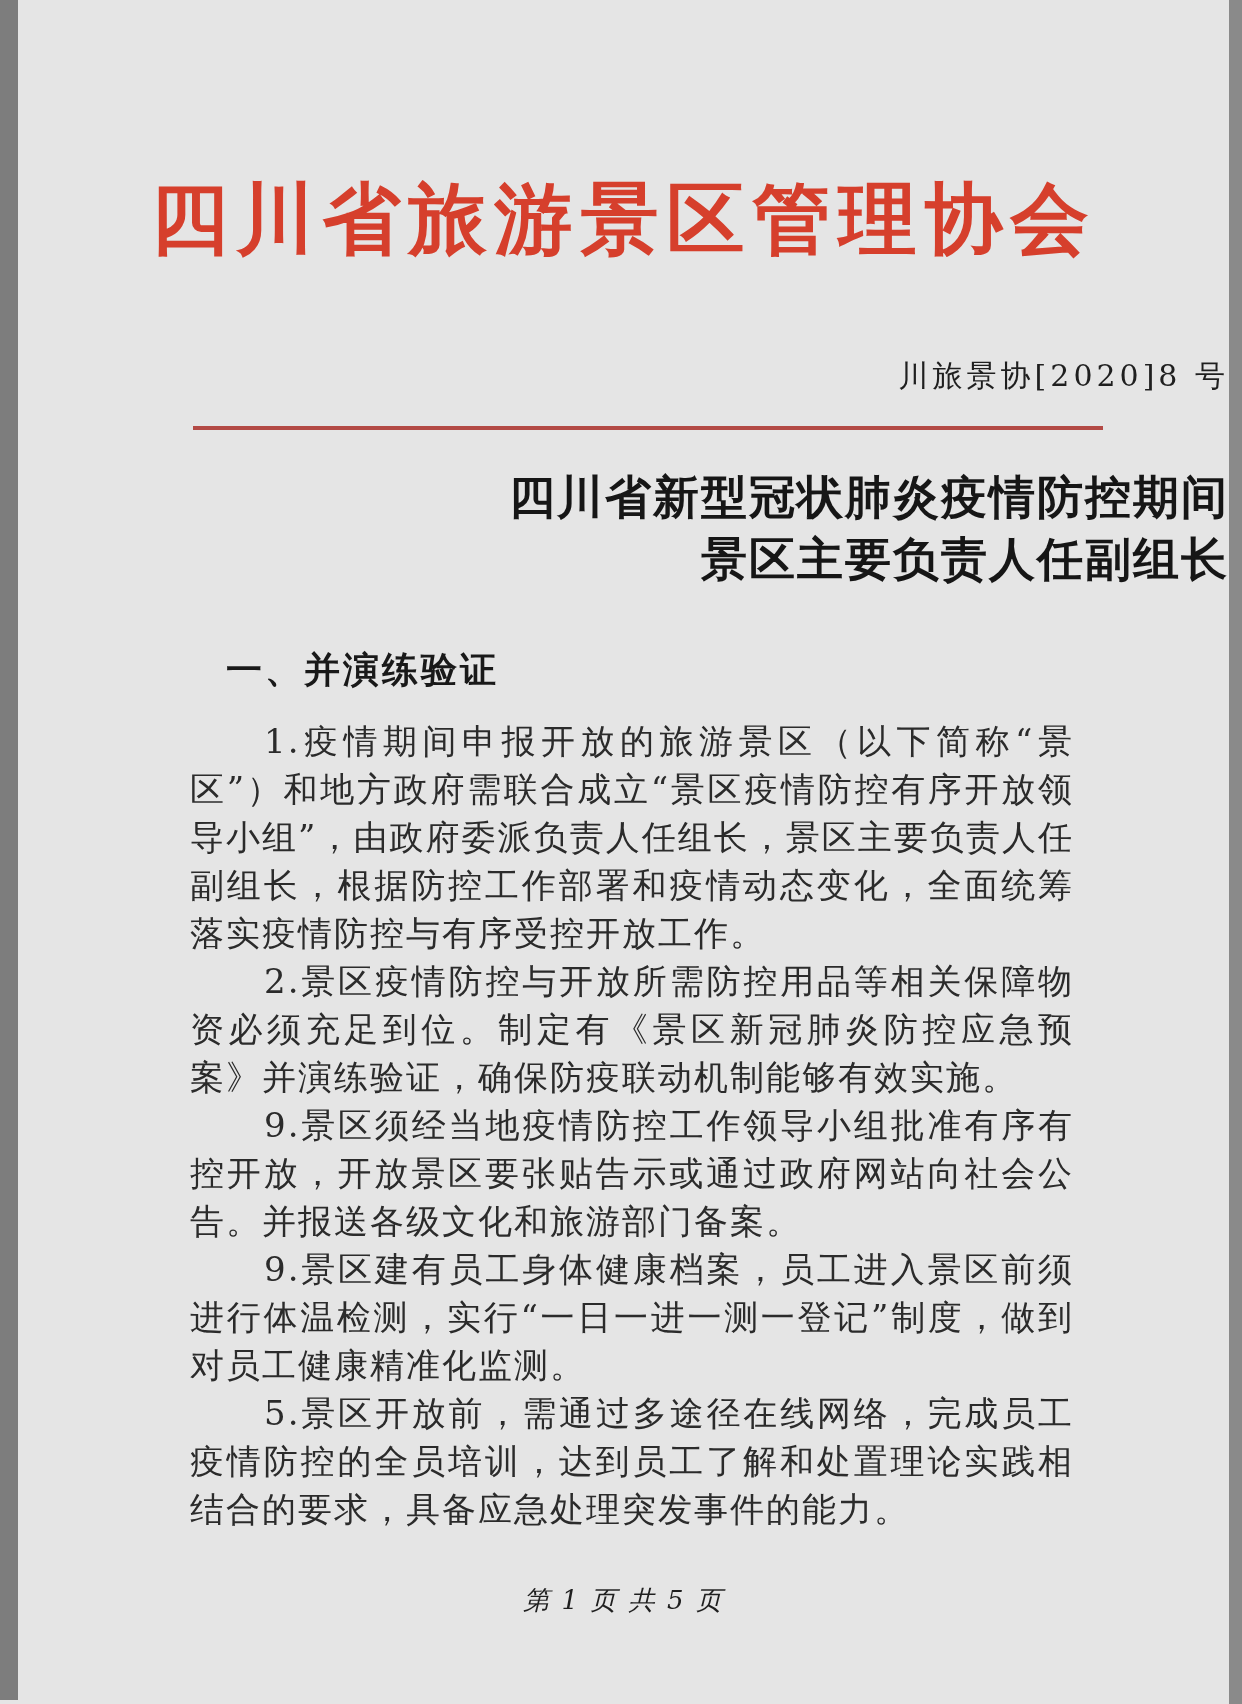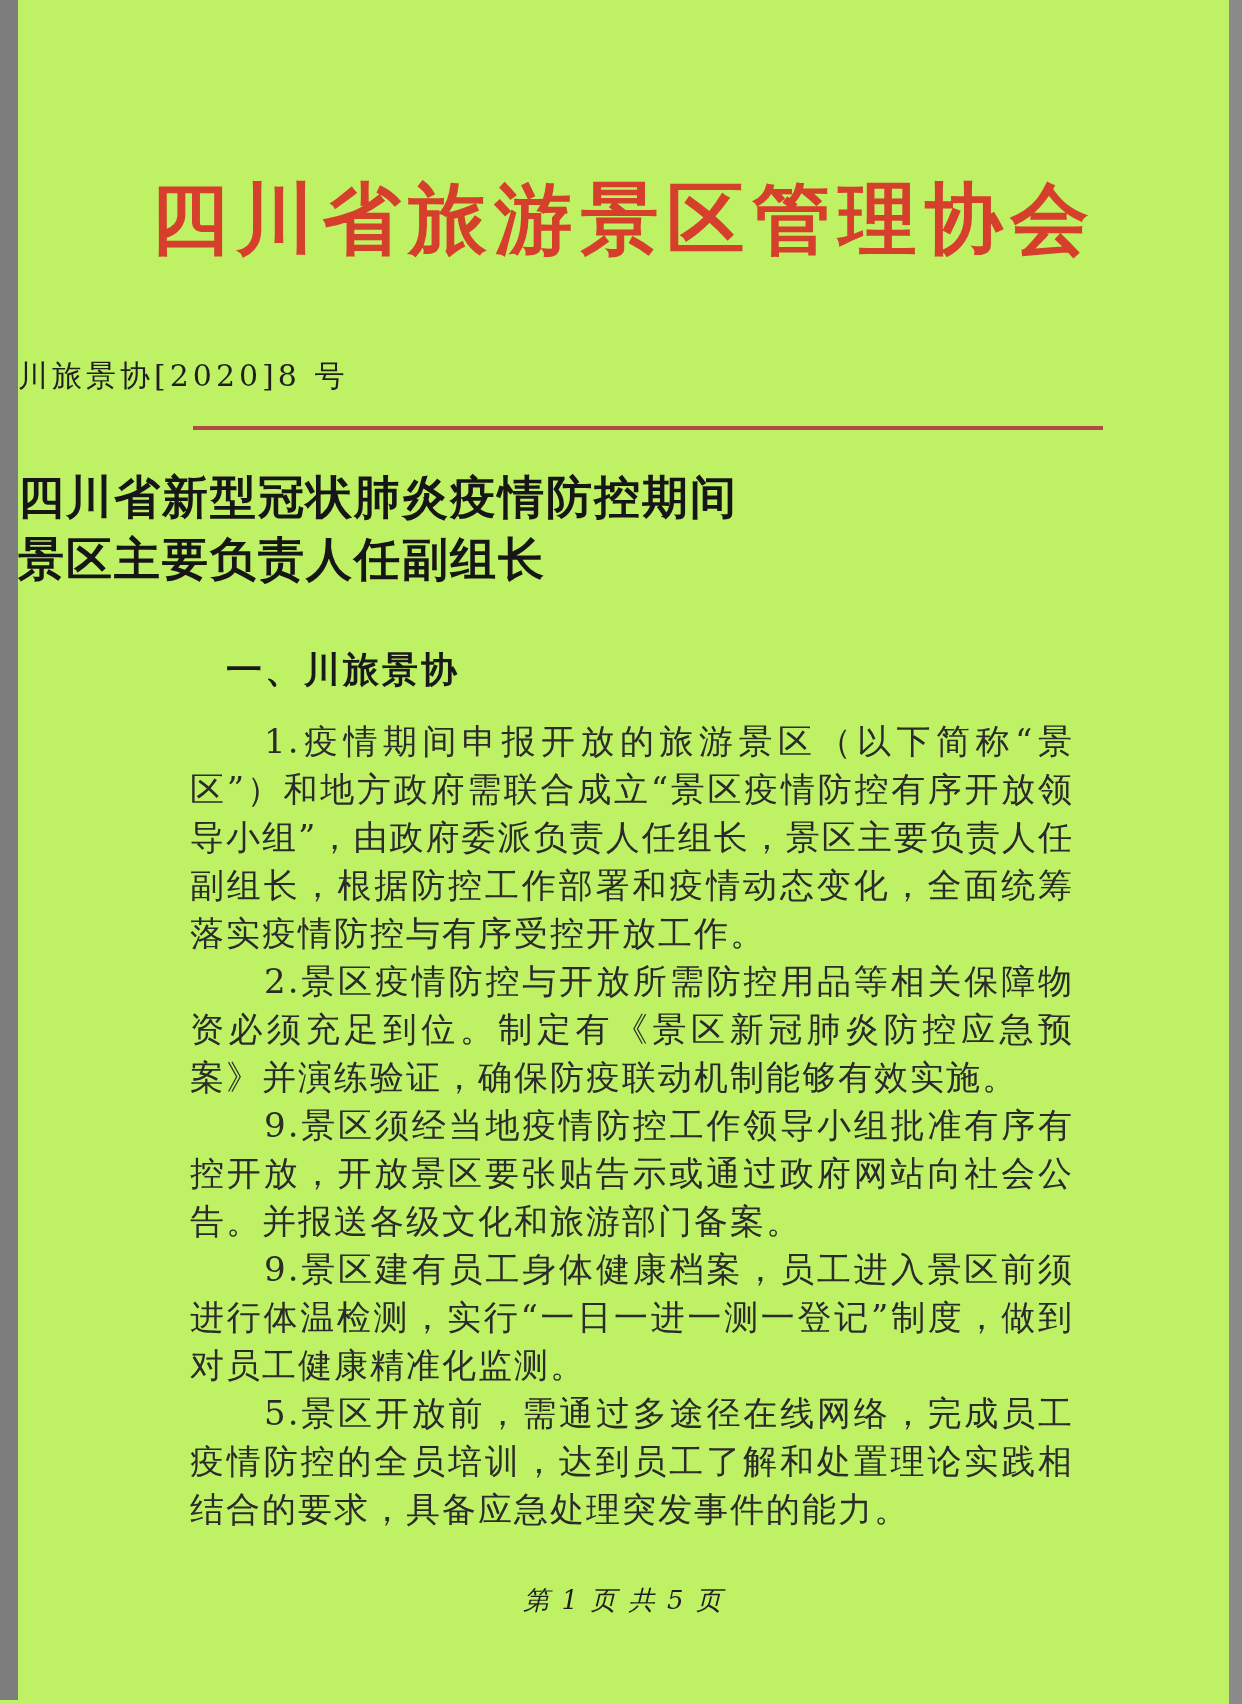--- a/index.html
+++ b/index.html
@@ -9,21 +9,21 @@
     height: 1704px;
     background: #ffffff;
     font-family: "DejaVu Serif", "Liberation Serif", serif;
     overflow: hidden;
   }
 
   .page {
     position: relative;
     width: 1242px;
     height: 1704px;
-    background: #bef264;
+    background: #e5e5e5;
   }
 
   
   .edge-left {
     position: absolute;
     left: 0; top: 0;
     width: 18px; height: 1700px;
     background: #7d7d7d;
   }
   .edge-right {
@@ -43,46 +43,47 @@
     font-size: 78px;
     letter-spacing: 8px;
     color: #d63f2c;
     white-space: nowrap;
   }
 
   .doc-number {
     position: absolute;
     left: 18px; right: 13px;
     top: 356px;
-    text-align: left;
+    text-align: right;
     font-size: 30px;
     letter-spacing: 4px;
     color: #1f1f1f;
   }
 
   .red-rule {
     position: absolute;
     left: 193px;
     top: 426px;
     width: 910px;
     height: 4px;
     background: #b34a45;
   }
 
   .doc-title {
     position: absolute;
     left: 18px; right: 13px;
     top: 466px;
-    text-align: left;
+    text-align: right;
     font-family: "Liberation Sans", "DejaVu Sans", sans-serif;
     font-weight: bold;
     font-size: 46px;
     line-height: 62px;
     letter-spacing: 2px;
     color: #161616;
+    padding-left: 34px;
   }
 
   .content {
     position: absolute;
     left: 178px;
     width: 896px;
     top: 646px;
   }
 
   .section-heading {
@@ -131,21 +132,21 @@
   <div class="doc-number">川旅景协[2020]8 号</div>
 
   <div class="red-rule"></div>
 
   <div class="doc-title">
     <div>四川省新型冠状肺炎疫情防控期间</div>
     <div>景区主要负责人任副组长</div>
   </div>
 
   <div class="content">
-    <div class="section-heading">一、川旅景协</div>
+    <div class="section-heading">一、并演练验证</div>
 
     <p class="body-paragraph">1.疫情期间申报开放的旅游景区（以下简称“景区”）和地方政府需联合成立“景区疫情防控有序开放领导小组”，由政府委派负责人任组长，景区主要负责人任副组长，根据防控工作部署和疫情动态变化，全面统筹落实疫情防控与有序受控开放工作。</p>
 
     <p class="body-paragraph">2.景区疫情防控与开放所需防控用品等相关保障物资必须充足到位。制定有《景区新冠肺炎防控应急预案》并演练验证，确保防疫联动机制能够有效实施。</p>
 
     <p class="body-paragraph">9.景区须经当地疫情防控工作领导小组批准有序有控开放，开放景区要张贴告示或通过政府网站向社会公告。并报送各级文化和旅游部门备案。</p>
 
     <p class="body-paragraph">9.景区建有员工身体健康档案，员工进入景区前须进行体温检测，实行“一日一进一测一登记”制度，做到对员工健康精准化监测。</p>
 
     <p class="body-paragraph">5.景区开放前，需通过多途径在线网络，完成员工疫情防控的全员培训，达到员工了解和处置理论实践相结合的要求，具备应急处理突发事件的能力。</p>

